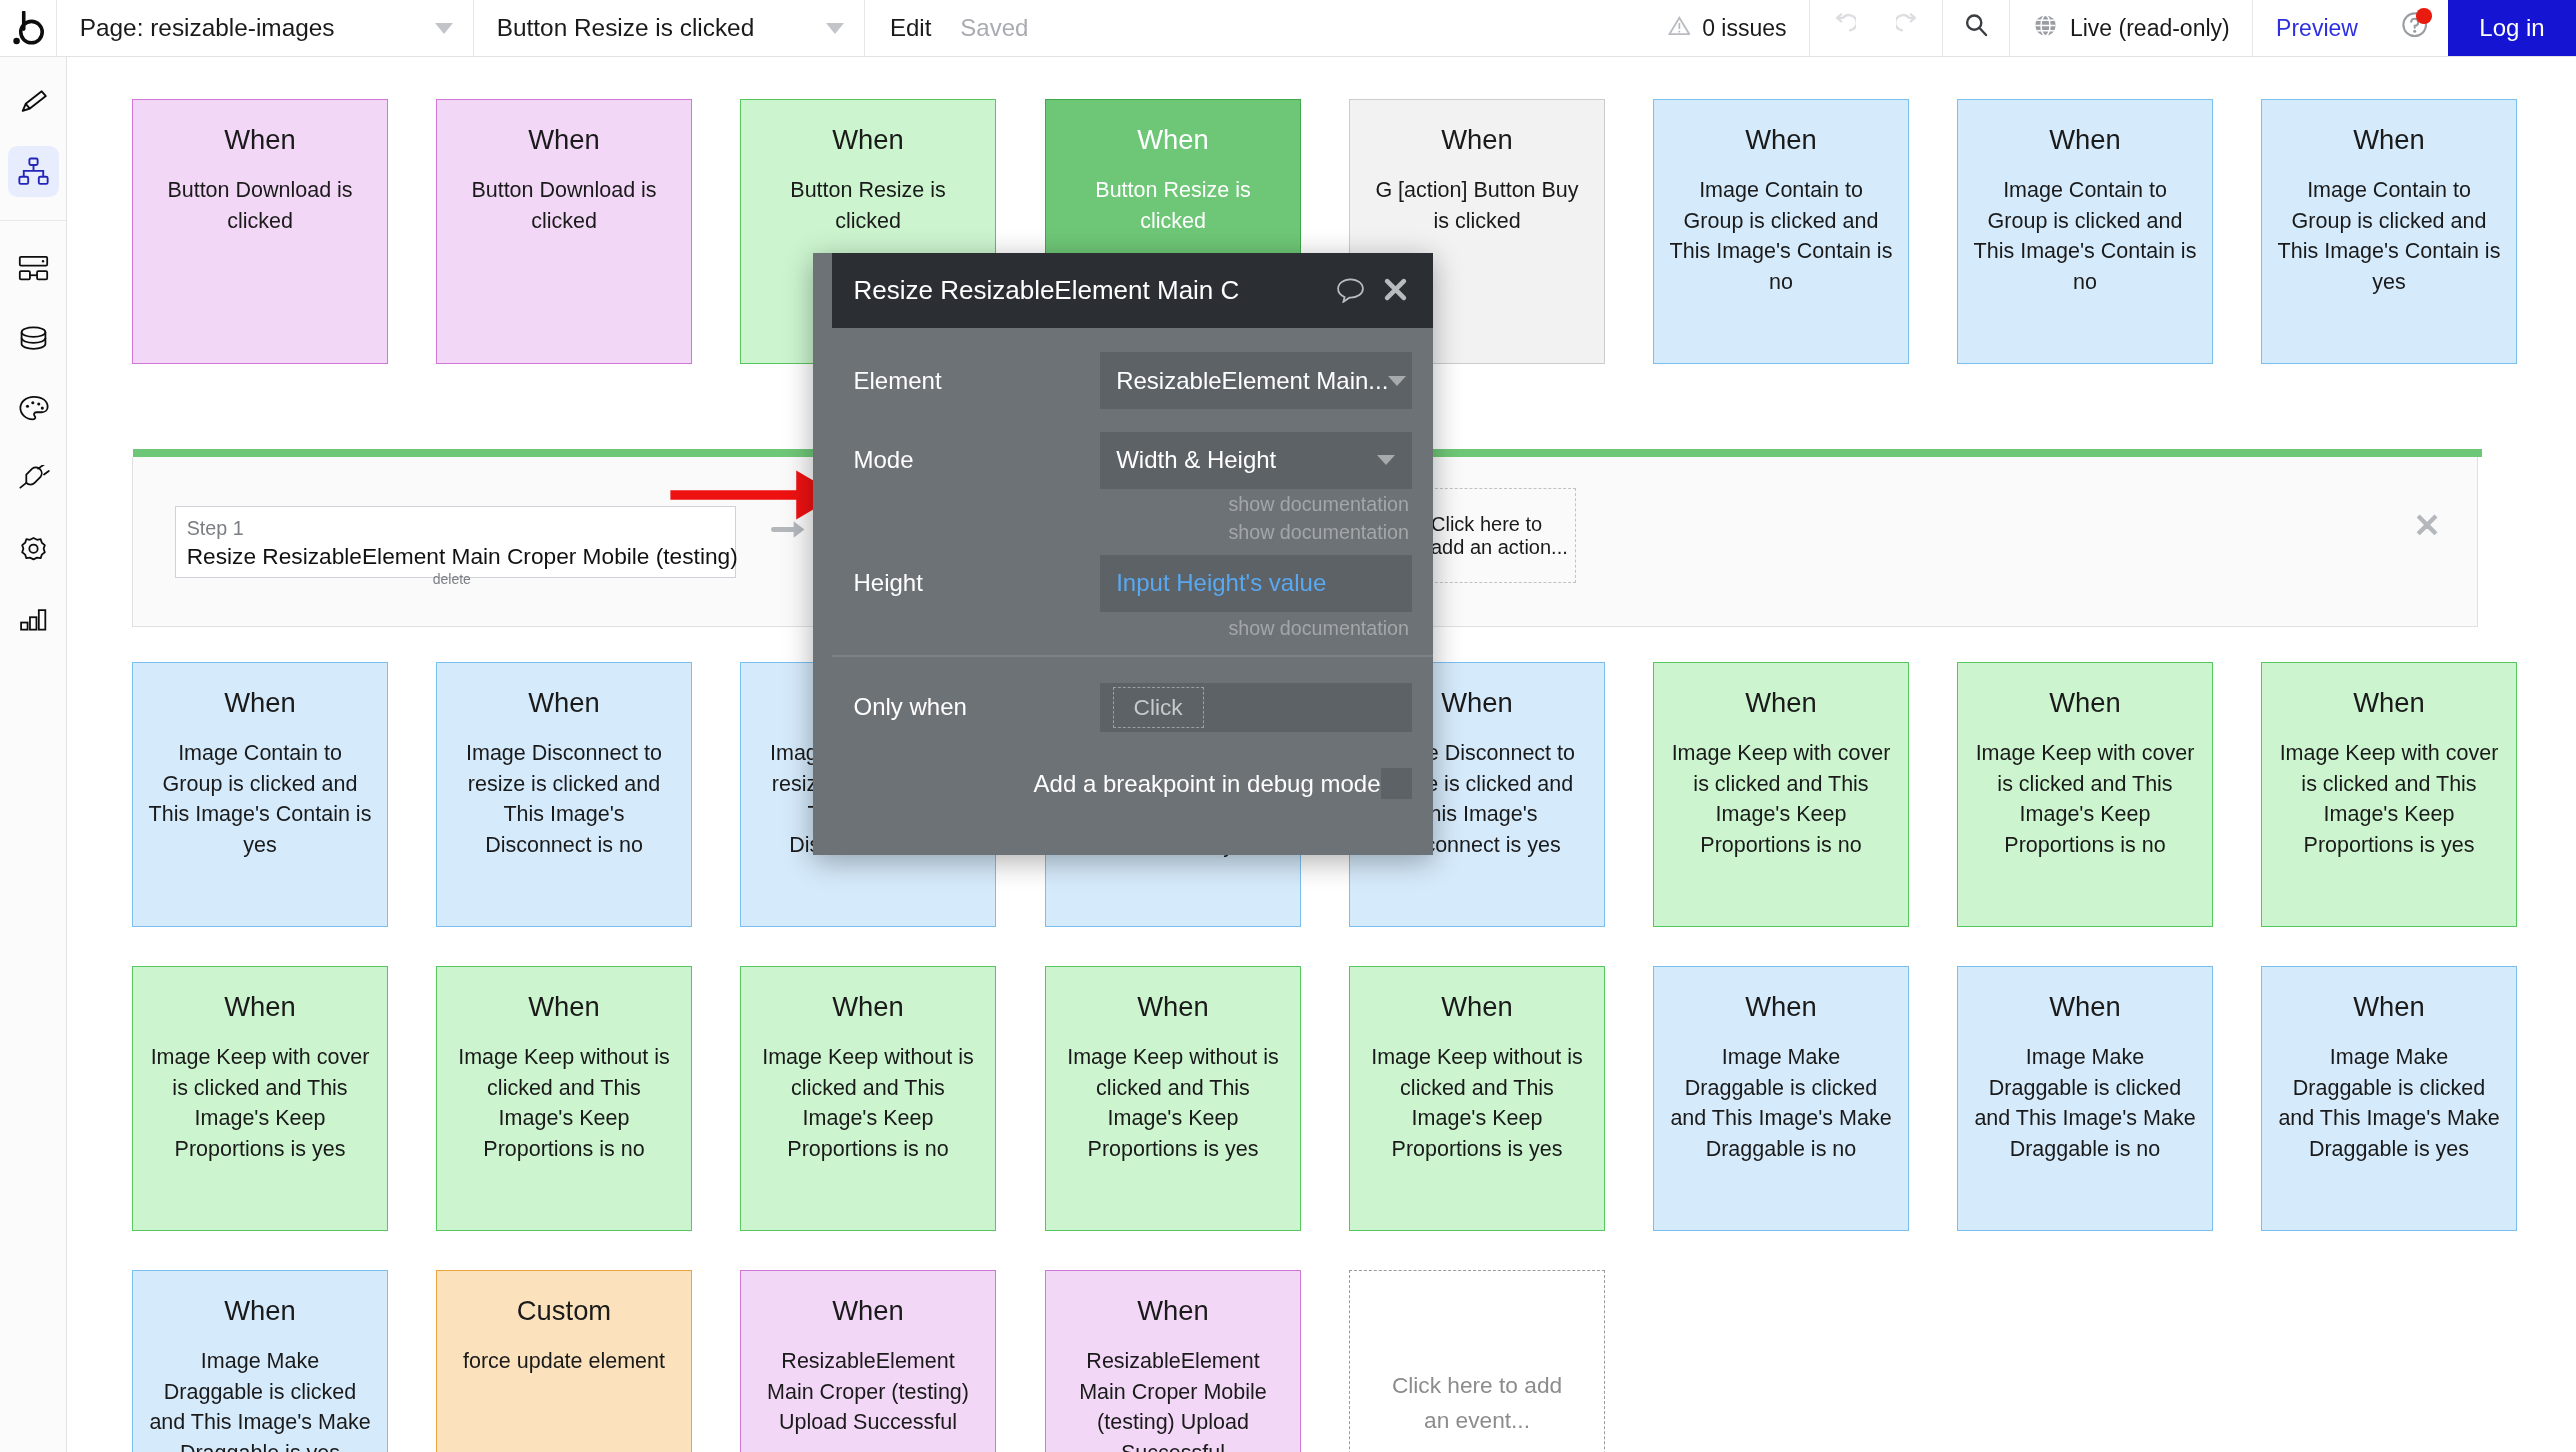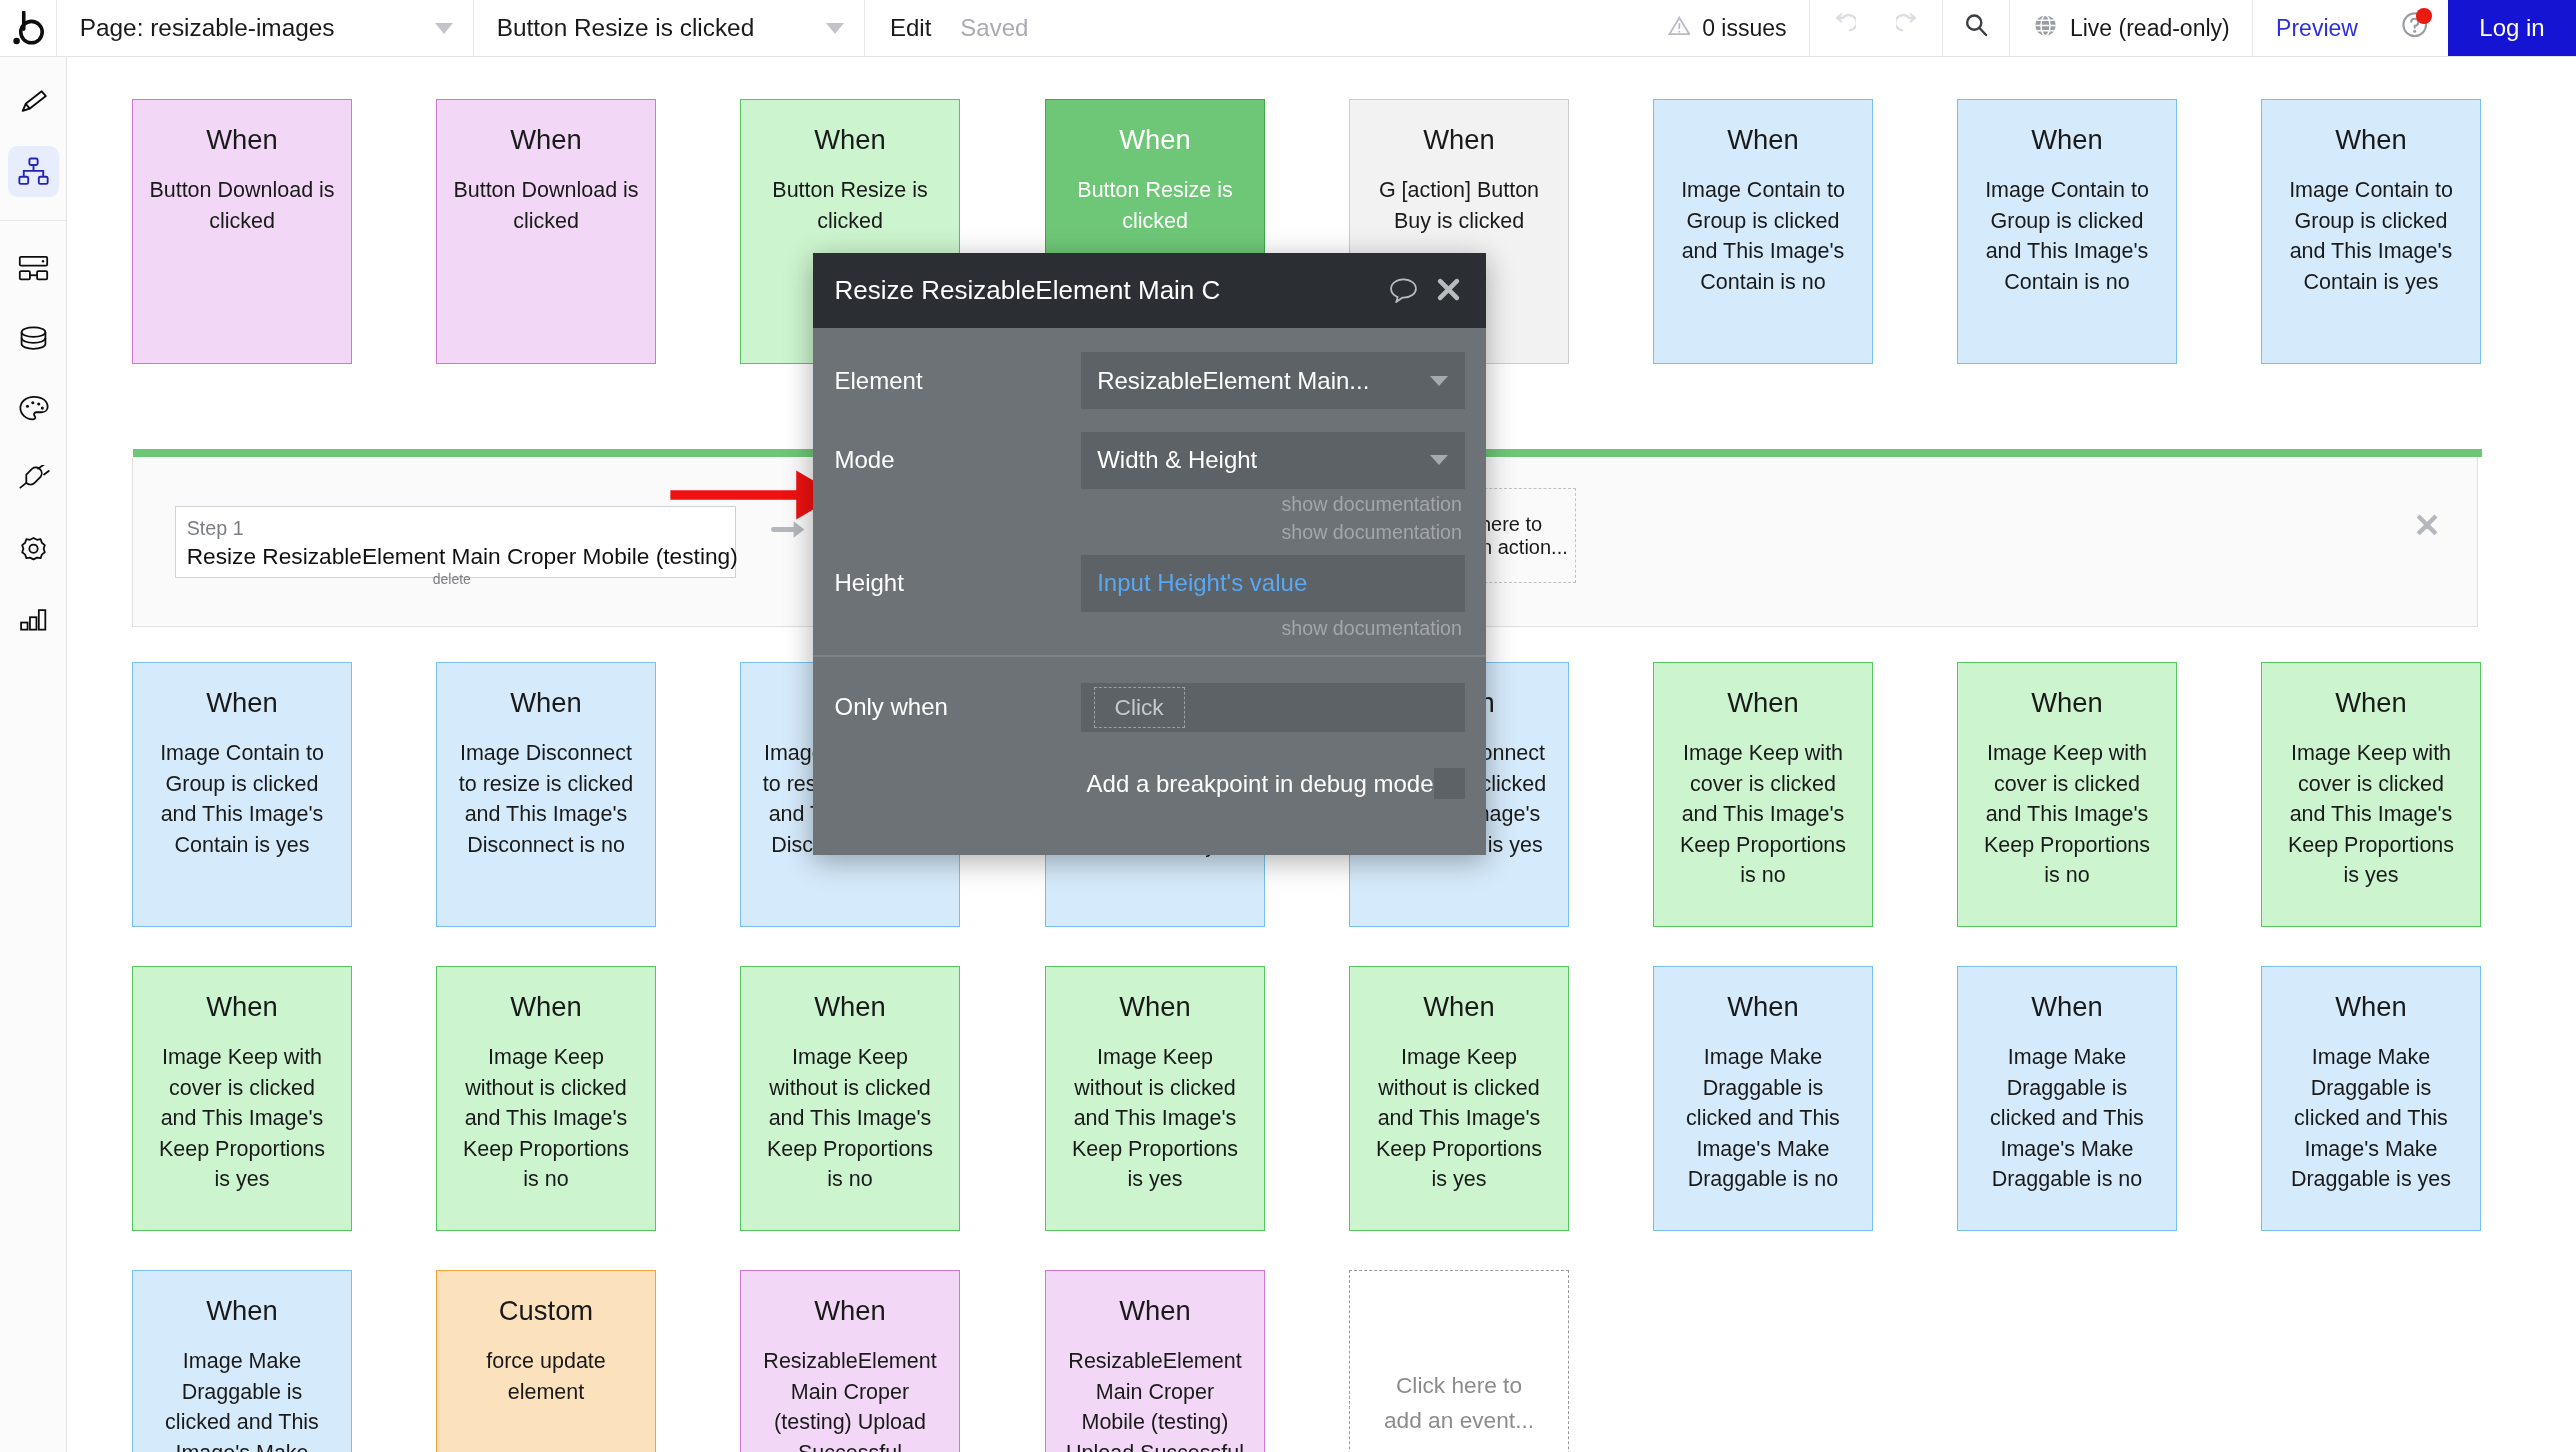--- a/index.html
+++ b/index.html
@@ -105,21 +105,21 @@
     position: absolute; top: 57px; left: 69px;
     width: 2507px; height: 1396px;
     background: #ffffff;
     overflow: hidden;
   }
 
   .wf-row { position: absolute; left: 0; width: 2507px; }
 
   .wf-card {
     position: absolute; top: 0;
-    width: 220px; height: 265px;
+    width: 256px; height: 265px;
     border: 1.8px solid #cccccc;
     background: #f2f2f2;
     padding: 25px 15.5px 0;
     text-align: center;
     overflow: hidden;
   }
   .wf-card .c-kind {
     font-size: 27.4px; color: #1a1a1a; line-height: 1.1;
     margin-bottom: 20px;
   }
@@ -187,24 +187,25 @@
     font-weight: bold;
   }
 
   
   #red-arrow { position: absolute; left: 668px; top: 462px; }
 
   
   #modal {
     position: absolute;
     left: 813px; top: 253px;
-    width: 673px; height: 602px;
+    width: 620px; height: 602px;
     background: #6d7276;
     box-shadow: 0 6px 27.4px rgba(0,0,0,.32);
     z-index: 50;
+    padding-left: 19px;
   }
   #modal-head {
     height: 75px; background: #2b2f33;
     display: flex; align-items: center;
     padding: 0 25px 0 21.5px;
   }
   #modal-title {
     flex: 1; color: #ffffff; font-size: 26px; white-space: nowrap;
   }
   #modal-head .m-ico { margin-left: 18px; line-height: 1; }

